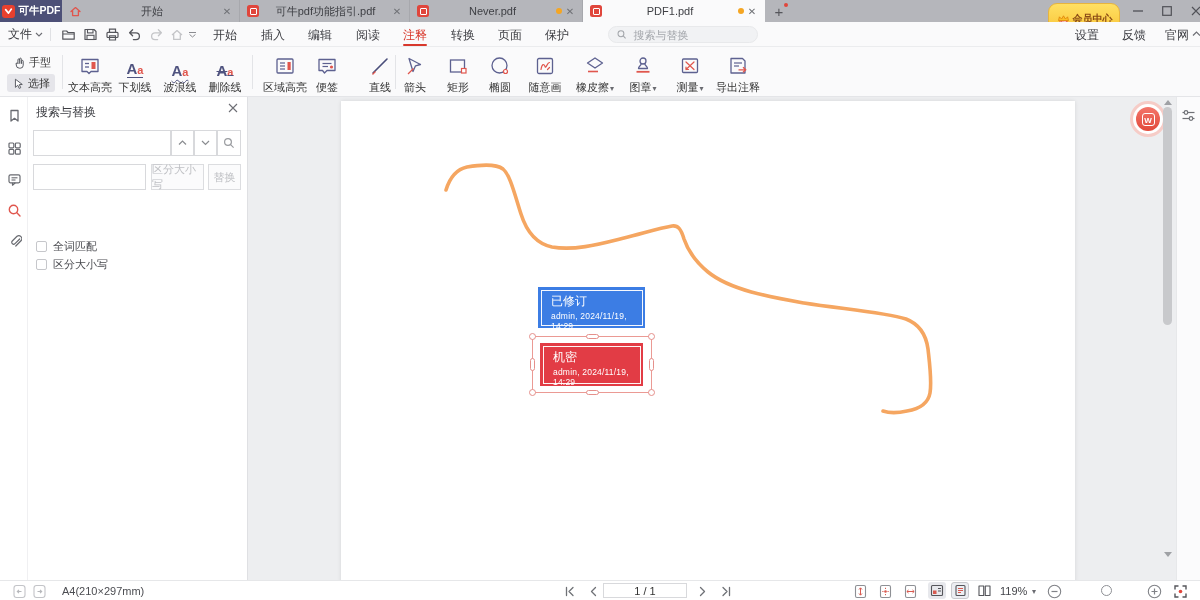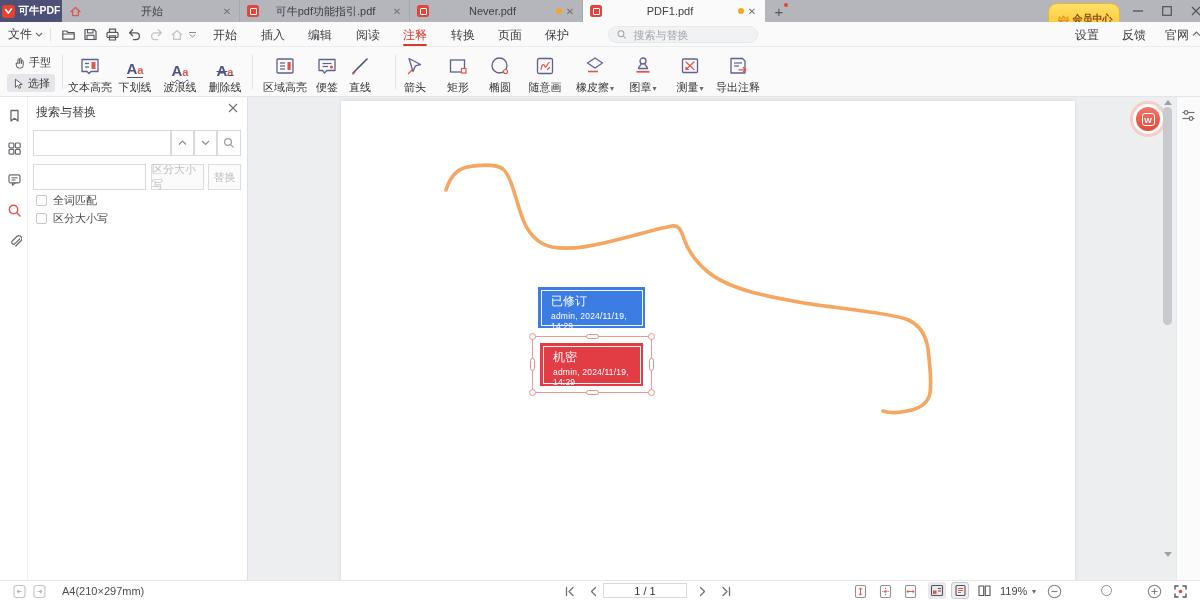--- a/index.html
+++ b/index.html
@@ -52,21 +52,21 @@
   .rsep{top:8px;width:1px;height:34px;background:#e3e4e7;}
   
   .lstrip{left:0;top:97px;width:28px;height:483px;background:#fff;border-right:1px solid #f0f0f2;box-sizing:border-box;}
   .licon{left:7px;width:15px;height:15px;}
   .lpanel{left:28px;top:97px;width:220px;height:483px;background:#fff;border-right:1px solid #dfe0e3;box-sizing:border-box;font-size:11px;}
   .ph{left:8px;top:7px;font-size:12px;color:#3d3e43;}
   .pclose{left:200px;top:6px;width:14px;height:14px;color:#6e6f75;font-size:11px;text-align:center;line-height:14px;}
   .pinput{border:1px solid #d8d9dc;background:#fff;box-sizing:border-box;outline:0;font-size:11px;padding:0 5px;font-family:inherit;color:#333;}
   .pbtn{border:1px solid #d8d9dc;background:#fff;box-sizing:border-box;display:flex;align-items:center;justify-content:center;color:#8a8c90;}
   .gbtn{border:1px solid #dcdde0;background:#fbfbfc;box-sizing:border-box;display:flex;align-items:center;justify-content:center;color:#bfc0c4;font-size:11px;}
-  .cbrow{left:8px;display:flex;align-items:center;gap:6px;color:#4a4b50;}
+  .cbrow{left:8px;display:flex;align-items:center;gap:6px;color:#4a4b50;margin-top:46px;}
   .cbox{width:11px;height:11px;border:1px solid #c6c7cb;border-radius:2px;background:#fff;box-sizing:border-box;}
   
   .canvas{left:248px;top:97px;width:912px;height:483px;background:#edeef0;overflow:hidden;}
   .page{left:93px;top:4px;width:734px;height:500px;background:#fff;box-shadow:0 0 4px rgba(0,0,0,.10);}
   .stamp{box-sizing:border-box;color:#fff;}
   .stamp .sin{position:absolute;inset:2.5px;border:1.6px solid rgba(255,255,255,.95);}
   .stamp .st1{position:absolute;left:13px;top:6px;font-size:12px;}
   .stamp .st2{position:absolute;left:13px;top:24px;font-size:8.5px;letter-spacing:.2px;}
   .selframe{border:1px solid #eb9a94;box-sizing:border-box;}
   .h{position:absolute;background:#fff;border:1px solid #e5908b;box-sizing:border-box;}
@@ -291,21 +291,21 @@
       <div class="ic">
           <svg width="24" height="24" viewBox="0 0 24 24">
             <path d="M4 5.5 H20 V16.5 H12 L9.5 19 L7.5 16.5 H4 Z" stroke="#5d6190" fill="none" stroke-width="1.3" stroke-linejoin="round"></path>
             <line x1="7.5" y1="9.5" x2="16.5" y2="9.5" stroke="#5d6190" stroke-width="1.2"></line>
             <line x1="7.5" y1="12.5" x2="13" y2="12.5" stroke="#5d6190" stroke-width="1.2"></line>
             <circle cx="16.5" cy="13" r="1.6" fill="#e0564d"></circle>
           </svg>
         </div>
       <div class="rl">便签</div>
     </div>
-    <div class="ab rbtn" style="left:328px">
+    <div class="ab rbtn" style="left:348px">
       <div class="ic">
           <svg width="24" height="24" viewBox="0 0 24 24">
             <line x1="5" y1="19" x2="19" y2="5" stroke="#4a4e7a" stroke-width="1.6" stroke-linecap="round"></line>
             <line x1="4.5" y1="20.5" x2="7.5" y2="17.5" stroke="#e0564d" stroke-width="1.2"></line>
           </svg>
         </div>
       <div class="rl">直线</div>
     </div>
     <div class="ab rsep" style="left:395px"></div>
     <div class="ab rbtn" style="left:383px">

